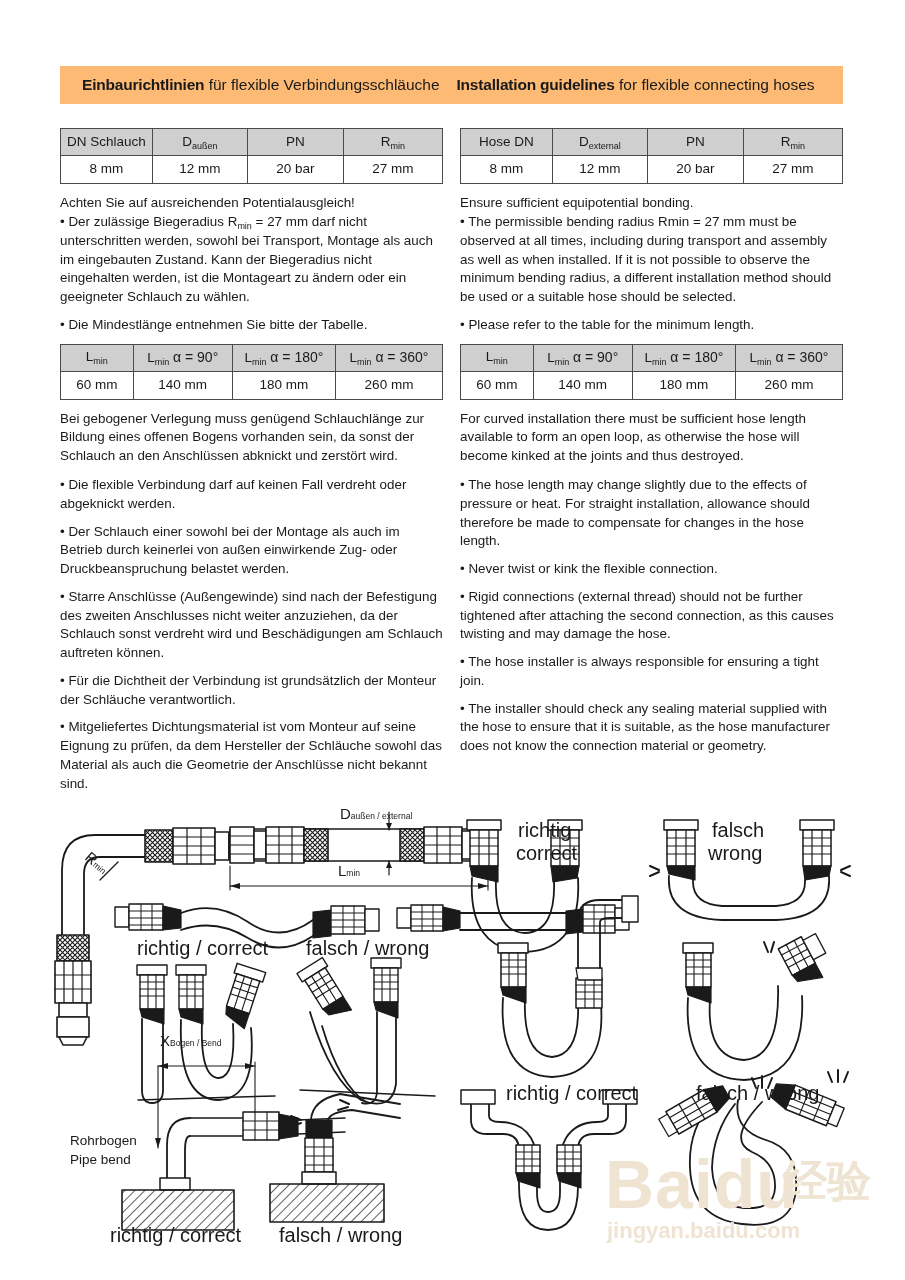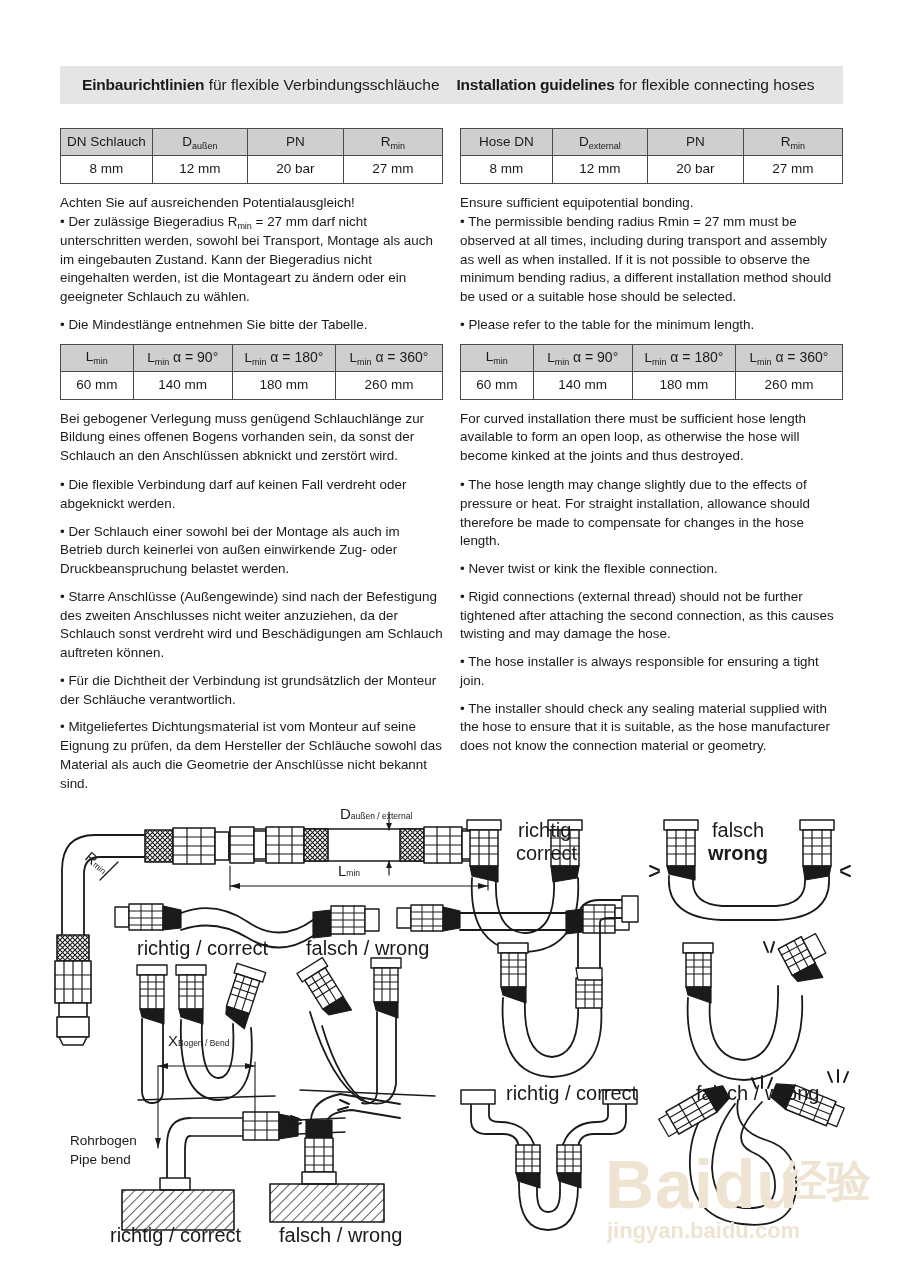--- a/index.html
+++ b/index.html
@@ -17,21 +17,21 @@
     overflow: hidden;
   }
 
   
   .header-band {
     position: absolute;
     left: 60px;
     top: 66px;
     width: 783px;
     height: 38px;
-    background: #e5e5e5;
+    background: #fdba74;
     display: flex;
     align-items: center;
   }
   .header-half {
     width: 50%;
     box-sizing: border-box;
     font-size: 15.5px;
     white-space: nowrap;
     overflow: hidden;
   }
@@ -686,26 +686,26 @@
   <div class="fig-label" style="left:338px; top:62px;">
     <span class="big">L</span><span class="sm">min</span>
   </div>
 
   <div class="fig-caption" style="left:137px; top:137px;">richtig / correct</div>
   <div class="fig-caption" style="left:306px; top:137px;">falsch / wrong</div>
 
   <div class="fig-caption" style="left:518px; top:19px;">richtig</div>
   <div class="fig-caption" style="left:516px; top:42px;">correct</div>
   <div class="fig-caption" style="left:712px; top:19px;">falsch</div>
-  <div class="fig-caption" style="left:708px; top:42px;font-weight:bold;">wrong</div>
+  <div class="fig-caption" style="left:708px; top:42px;">wrong</div>
 
   <div class="fig-caption" style="left:506px; top:282px;">richtig / correct</div>
   <div class="fig-caption" style="left:696px; top:282px;">falsch / wrong</div>
 
-  <div class="fig-label" style="left:168px; top:232px;">
+  <div class="fig-label" style="left:160px; top:232px;">
     <span class="big">X</span><span class="sm">Bogen / Bend</span>
   </div>
   <div class="fig-label" style="left:70px; top:333px; font-size:13.5px;">Rohrbogen</div>
   <div class="fig-label" style="left:70px; top:352px; font-size:13.5px;">Pipe bend</div>
 
   <div class="fig-caption" style="left:110px; top:424px;">richtig / correct</div>
   <div class="fig-caption" style="left:279px; top:424px;">falsch / wrong</div>
 
   <div class="watermark wm-main" style="left:605px; top:345px;">Baidu</div>
   <div class="watermark wm-cn" style="left:783px; top:352px;">经验</div>

